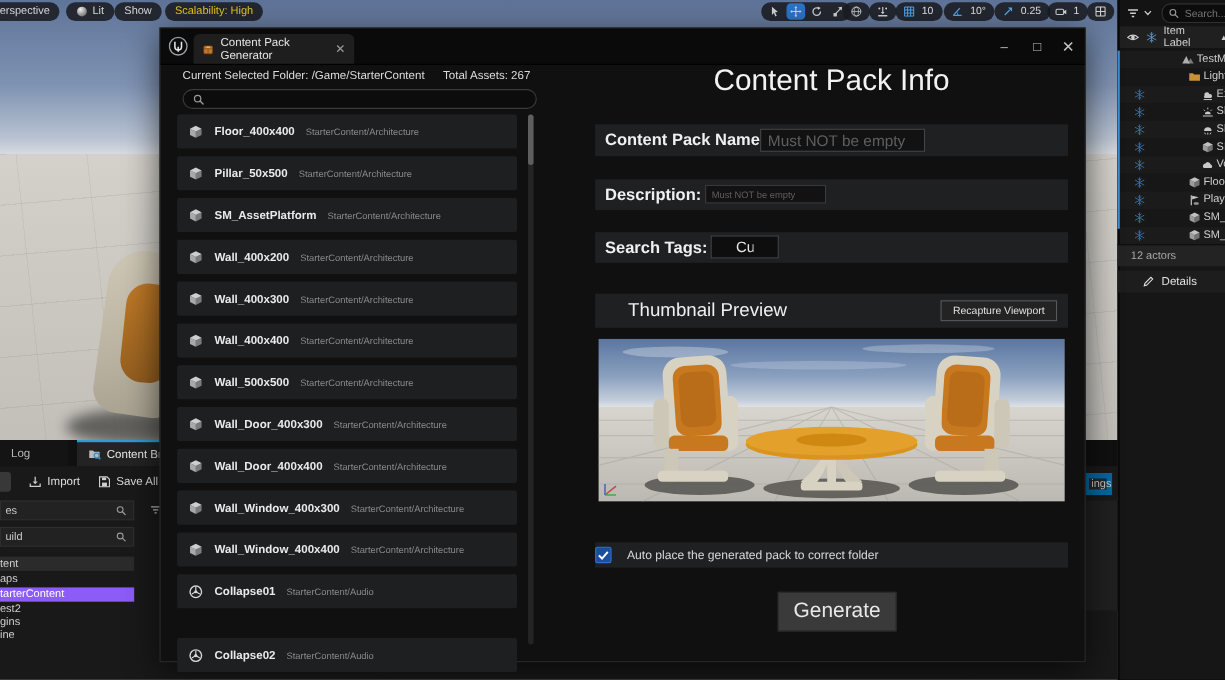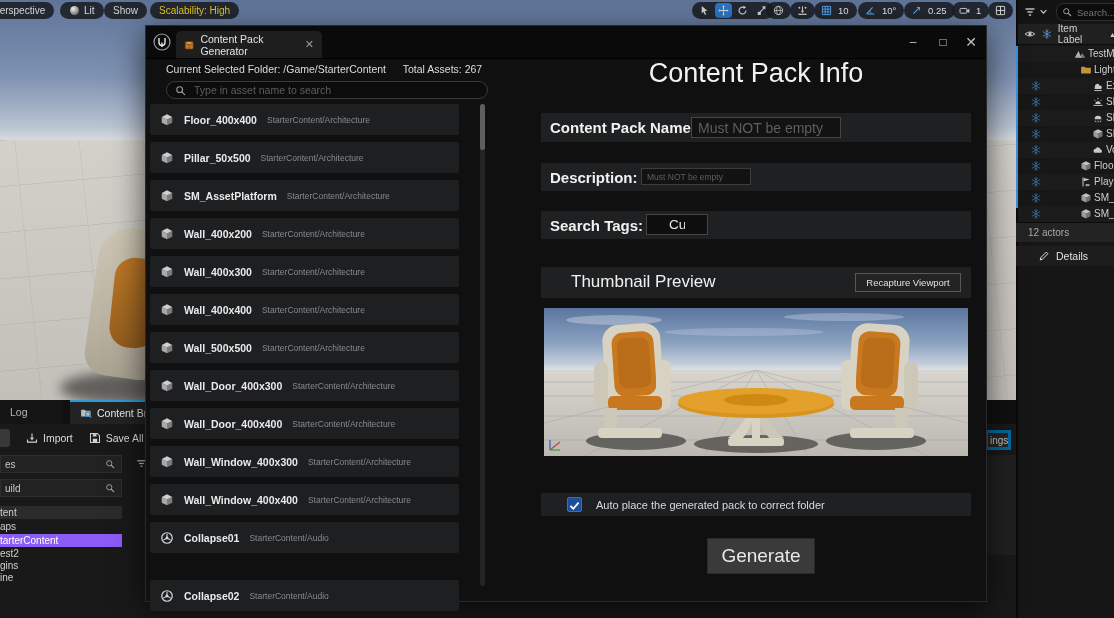--- a/index.html
+++ b/index.html
@@ -74,21 +74,21 @@
   .cb-btn{display:flex;align-items:center;gap:5px;}
   .cb-btn .icn{width:12px;height:12px;color:#cfcfcf;}
   .cb-search{position:absolute;left:0;width:122px;height:18px;background:#222;border:1px solid #2e2e2e;
     box-sizing:border-box;display:flex;align-items:center;font-size:10px;color:#c9c9c9;padding:0 4px;}
   .cb-search .icn{position:absolute;right:6px;width:10px;height:10px;color:#9a9a9a;}
   .cb-tree-item{position:absolute;left:0;width:122px;height:13px;font-size:10px;color:#cfcfcf;
     display:flex;align-items:center;}
   .cb-tree-item.selected{background:#8b5cf6;color:#fff;}
   .cb-tree-item.light{background:#2b2b2b;}
   #cb-settings{position:absolute;left:985px;top:30px;width:26px;height:20px;background:#272727;
-    border:3px solid #0369a1;color:#c9c9c9;font-size:10px;display:flex;align-items:center;
+    border:5px solid #0369a1;color:#c9c9c9;font-size:10px;display:flex;align-items:center;
     padding-left:2px;box-sizing:border-box;}
 
   
   #dialog{left:145px;top:25px;width:840px;height:575px;background:#101010;
     border:1px solid #2a2a2a;box-shadow:0 8px 30px rgba(0,0,0,.65);}
   #dlg-titlebar{position:absolute;left:0;top:0;width:100%;height:32px;background:#0a0a0a;
     border-bottom:1px solid #000;}
   #dlg-logo{position:absolute;left:7px;top:7px;width:18px;height:18px;}
   #dlg-tab{position:absolute;left:30px;top:5px;width:146px;height:27px;background:#1e1e1e;
     border-radius:5px 5px 0 0;display:flex;align-items:center;gap:6px;padding:0 8px;
@@ -99,21 +99,21 @@
     display:flex;align-items:center;justify-content:center;}
   #dlg-info{position:absolute;left:20px;top:37px;font-size:10.5px;color:#dcdcdc;}
   #dlg-info span{margin-right:14px;}
   #dlg-search{position:absolute;left:20px;top:55px;width:322px;height:18px;border-radius:10px;
     background:#0c0c0c;border:1px solid #3a3a3a;box-sizing:border-box;
     display:flex;align-items:center;gap:6px;padding:0 8px;}
   #dlg-search .icn{width:11px;height:11px;color:#9a9a9a;flex:none;}
   #dlg-search input{background:transparent;border:0;outline:0;flex:1;font-size:10.5px;
     color:#bbb;font-family:inherit;}
   #dlg-search input::placeholder{color:#5e5e5e;}
-  #asset-list{position:absolute;left:4px;top:0;width:312px;height:575px;text-decoration:underline;}
+  #asset-list{position:absolute;left:15px;top:0;width:312px;height:575px;text-decoration:underline;}
   .asset-row{position:absolute;left:0;width:309px;height:31px;background:#1e1f21;border-radius:2px;
     display:flex;align-items:center;gap:10px;padding:0 10px;box-sizing:border-box;}
   .asset-row .icn{width:14px;height:14px;color:#d8d8d8;flex:none;}
   .a-name{font-size:10.5px;font-weight:bold;color:#eaeaea;white-space:nowrap;}
   .a-path{font-size:8.5px;color:#8a8a8a;white-space:nowrap;}
   #asset-scroll{position:absolute;left:334px;top:78px;width:5px;height:482px;background:#242424;border-radius:3px;}
   #asset-thumb{position:absolute;left:0;top:0;width:5px;height:46px;background:#5e5e5e;border-radius:3px;}
 
   #cpi-title{position:absolute;left:395px;top:32px;width:430px;text-align:center;
     font-size:27px;color:#f2f2f2;}
@@ -123,21 +123,21 @@
   .tinput{background:#121212;border:1px solid #454545;box-sizing:border-box;color:#e8e8e8;
     font-family:inherit;outline:0;}
   .tinput::placeholder{color:#5f5f5f;}
   #thumb-strip{position:absolute;left:395px;top:241px;width:430px;height:31px;background:#1e2022;}
   #thumb-title{position:absolute;left:30px;top:5px;font-size:17px;color:#f0f0f0;}
   #recapture-btn{position:absolute;right:10px;top:6px;width:106px;height:19px;background:#232323;
     border:1px solid #585858;color:#e0e0e0;font-size:9.5px;display:flex;align-items:center;
     justify-content:center;box-sizing:border-box;}
   #preview{position:absolute;left:398px;top:282px;width:424px;height:148px;background:#222;}
   #chk-strip{position:absolute;left:395px;top:467px;width:430px;height:23px;background:#1e2022;
-    display:flex;align-items:center;gap:14px;padding-left:26px;box-sizing:border-box;}
+    display:flex;align-items:center;gap:14px;padding-left:0;box-sizing:border-box;}
   #chk-box{width:13px;height:13px;background:#1d4e9e;border:1px solid #2f6fd0;border-radius:2px;}
   #chk-label{font-size:11px;color:#d9d9d9;}
   #generate-btn{position:absolute;left:561px;top:512px;width:108px;height:36px;background:#3a3a3a;
     border:1px solid #2a2a2a;color:#e8e8e8;font-size:19px;display:flex;align-items:center;
     justify-content:center;box-sizing:border-box;}
 </style>
 </head>
 <body>
 
 <div id="app">
@@ -703,21 +703,20 @@
       <span>Current Selected Folder: /Game/StarterContent</span>
       <span>Total Assets: 267</span>
     </div>
     <div id="dlg-search">
       <span class="icn">
           <svg viewBox="0 0 16 16">
             <circle cx="6.8" cy="6.8" r="4.2" fill="none" stroke="currentColor" stroke-width="1.6"></circle>
             <line x1="10" y1="10" x2="14" y2="14" stroke="currentColor" stroke-width="1.8" stroke-linecap="round"></line>
           </svg>
         </span>
-      <input placeholder="Type in asset name to search" style="">
     </div>
     <div id="asset-list">
         <div class="asset-row" style="top: 78px;">
           <span class="icn">
             <svg viewBox="0 0 16 16">
               <polygon points="8,1.5 14,4.5 8,7.5 2,4.5" fill="currentColor" fill-opacity=".95"></polygon>
               <polygon points="14,4.5 14,11 8,14 8,7.5" fill="currentColor" fill-opacity=".5"></polygon>
               <polygon points="2,4.5 8,7.5 8,14 2,11" fill="currentColor" fill-opacity=".75"></polygon>
             </svg>
           </span>

